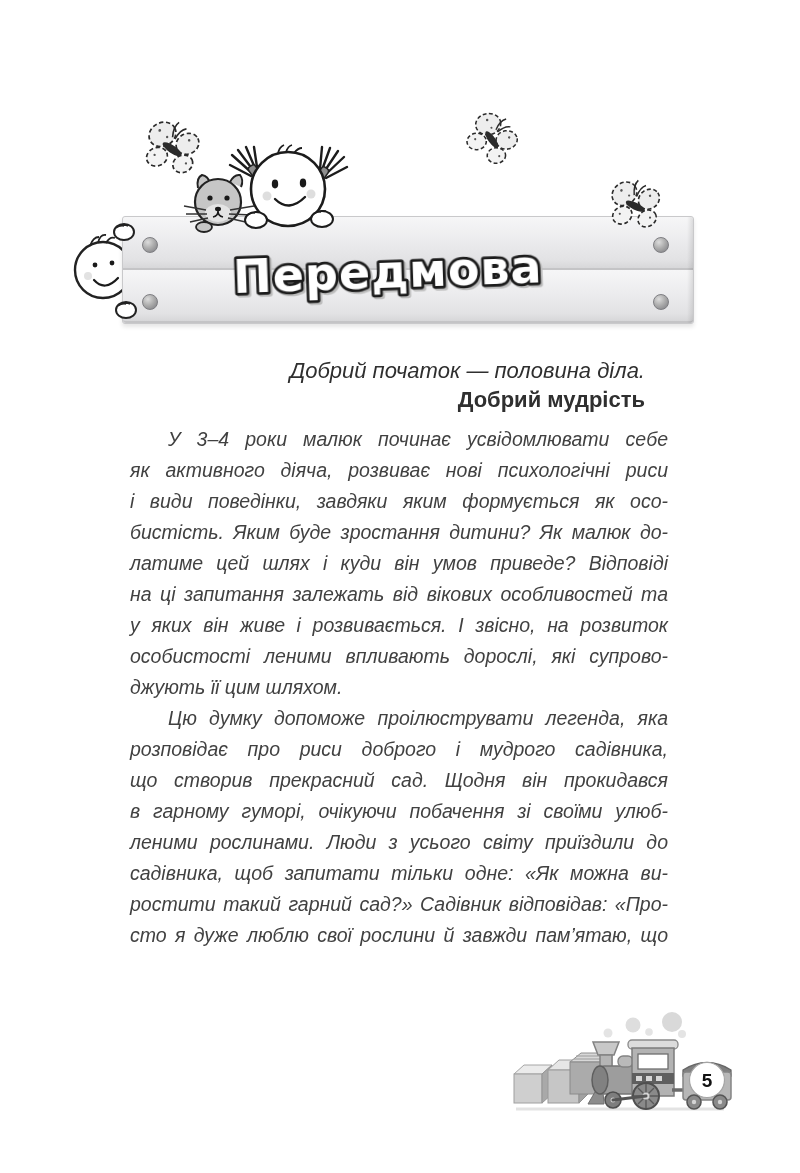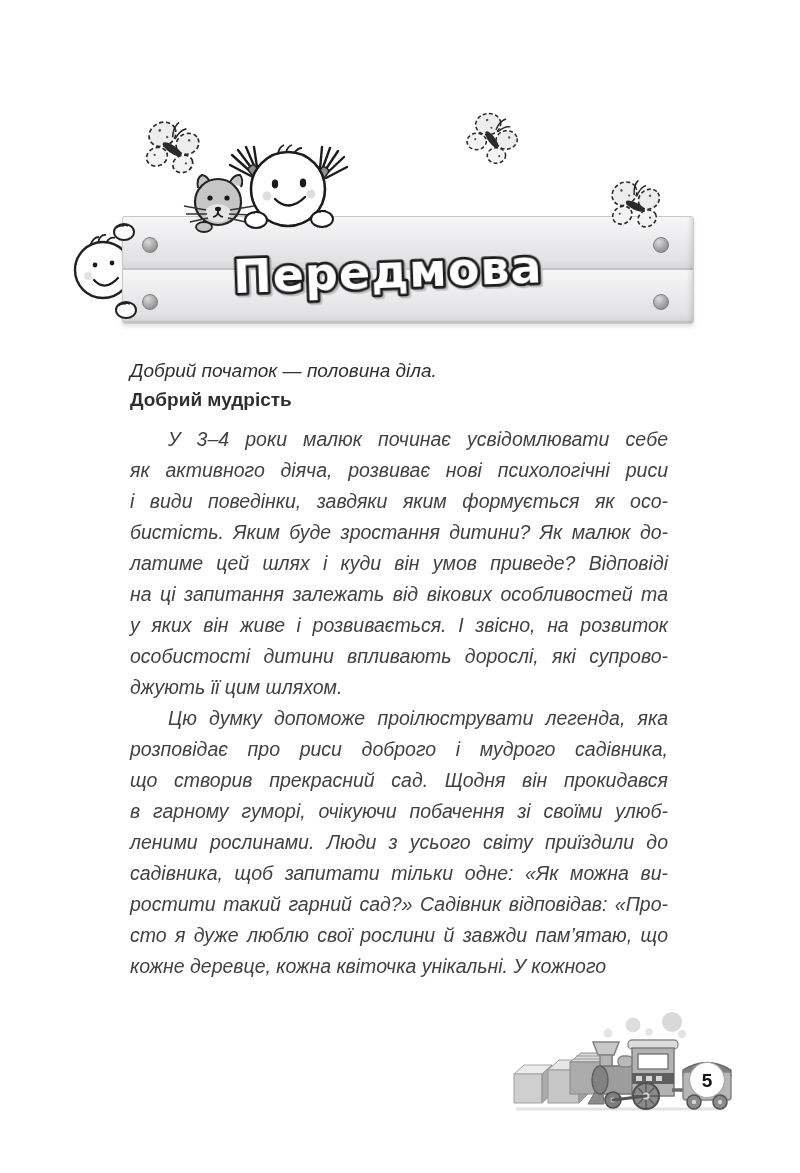--- a/index.html
+++ b/index.html
@@ -33,22 +33,22 @@
   }
   .rivet {
     position:absolute; width:14px; height:14px; border-radius:50%;
     background:radial-gradient(circle at 35% 30%, #dcdcdc 0%, #aeaeae 45%, #848488 90%);
     border:1px solid #7e7e82; z-index:2;
   }
   .title-svg { position:absolute; left:0; top:0; }
 
   
   .epigraph {
-    position:absolute; left:130px; top:356px; width:515px; 
-    color:#2f2f2f; font-size:19px; line-height:29px; z-index:1;
+    position:absolute; left:130px; top:356px; width:515px; text-align:right;
+    color:#2f2f2f; font-size:22px; line-height:29px; z-index:1;
   }
   .epigraph .quote { font-style:italic; }
   .epigraph .attr { font-weight:bold; }
 
   
   .textcol {
     position:absolute; left:130px; top:424px; width:538px;
     color:#414141; font-size:19.5px; line-height:31px; z-index:1;font-style:italic;
   }
   .jline {
@@ -188,31 +188,30 @@
   </div>
 
   <div class="textcol">
     <div class="jline first">У 3–4 роки малюк починає усвідомлювати себе</div>
     <div class="jline">як активного діяча, розвиває нові психологічні риси</div>
     <div class="jline">і види поведінки, завдяки яким формується як осо-</div>
     <div class="jline">бистість. Яким буде зростання дитини? Як малюк до-</div>
     <div class="jline">латиме цей шлях і куди він умов приведе? Відповіді</div>
     <div class="jline">на ці запитання залежать від вікових особливостей та</div>
     <div class="jline">у яких він живе і розвивається. І звісно, на розвиток</div>
-    <div class="jline">особистості дитини впливають дорослі, які супрово-</div>
+    <div class="jline">особистості леними впливають дорослі, які супрово-</div>
     <div class="jline end">джують її цим шляхом.</div>
     <div class="jline first">Цю думку допоможе проілюструвати легенда, яка</div>
     <div class="jline">розповідає про риси доброго і мудрого садівника,</div>
     <div class="jline">що створив прекрасний сад. Щодня він прокидався</div>
     <div class="jline">в гарному гуморі, очікуючи побачення зі своїми улюб-</div>
     <div class="jline">леними рослинами. Люди з усього світу приїздили до</div>
     <div class="jline">садівника, щоб запитати тільки одне: «Як можна ви-</div>
     <div class="jline">ростити такий гарний сад?» Садівник відповідав: «Про-</div>
     <div class="jline">сто я дуже люблю свої рослини й завжди пам’ятаю, що</div>
-    <div class="jline end">кожне деревце, кожна квіточка унікальні. У кожного</div>
   </div>
 
   <svg class="footer-art" width="254" height="110" viewBox="0 0 254 110">
 
     <line x1="30" y1="99" x2="238" y2="99" stroke="#e3e3e3" stroke-width="3"></line>
 
     <g>
       <polygon points="28,64 38,55 66,55 56,64" fill="#ebebeb" stroke="#a6a6a6" stroke-width="1"></polygon>
       <rect x="28" y="64" width="28" height="29" fill="#cfcfcf" stroke="#a0a0a0" stroke-width="1"></rect>
       <polygon points="56,64 66,55 66,84 56,93" fill="#a9a9a9" stroke="#949494" stroke-width="1"></polygon>

